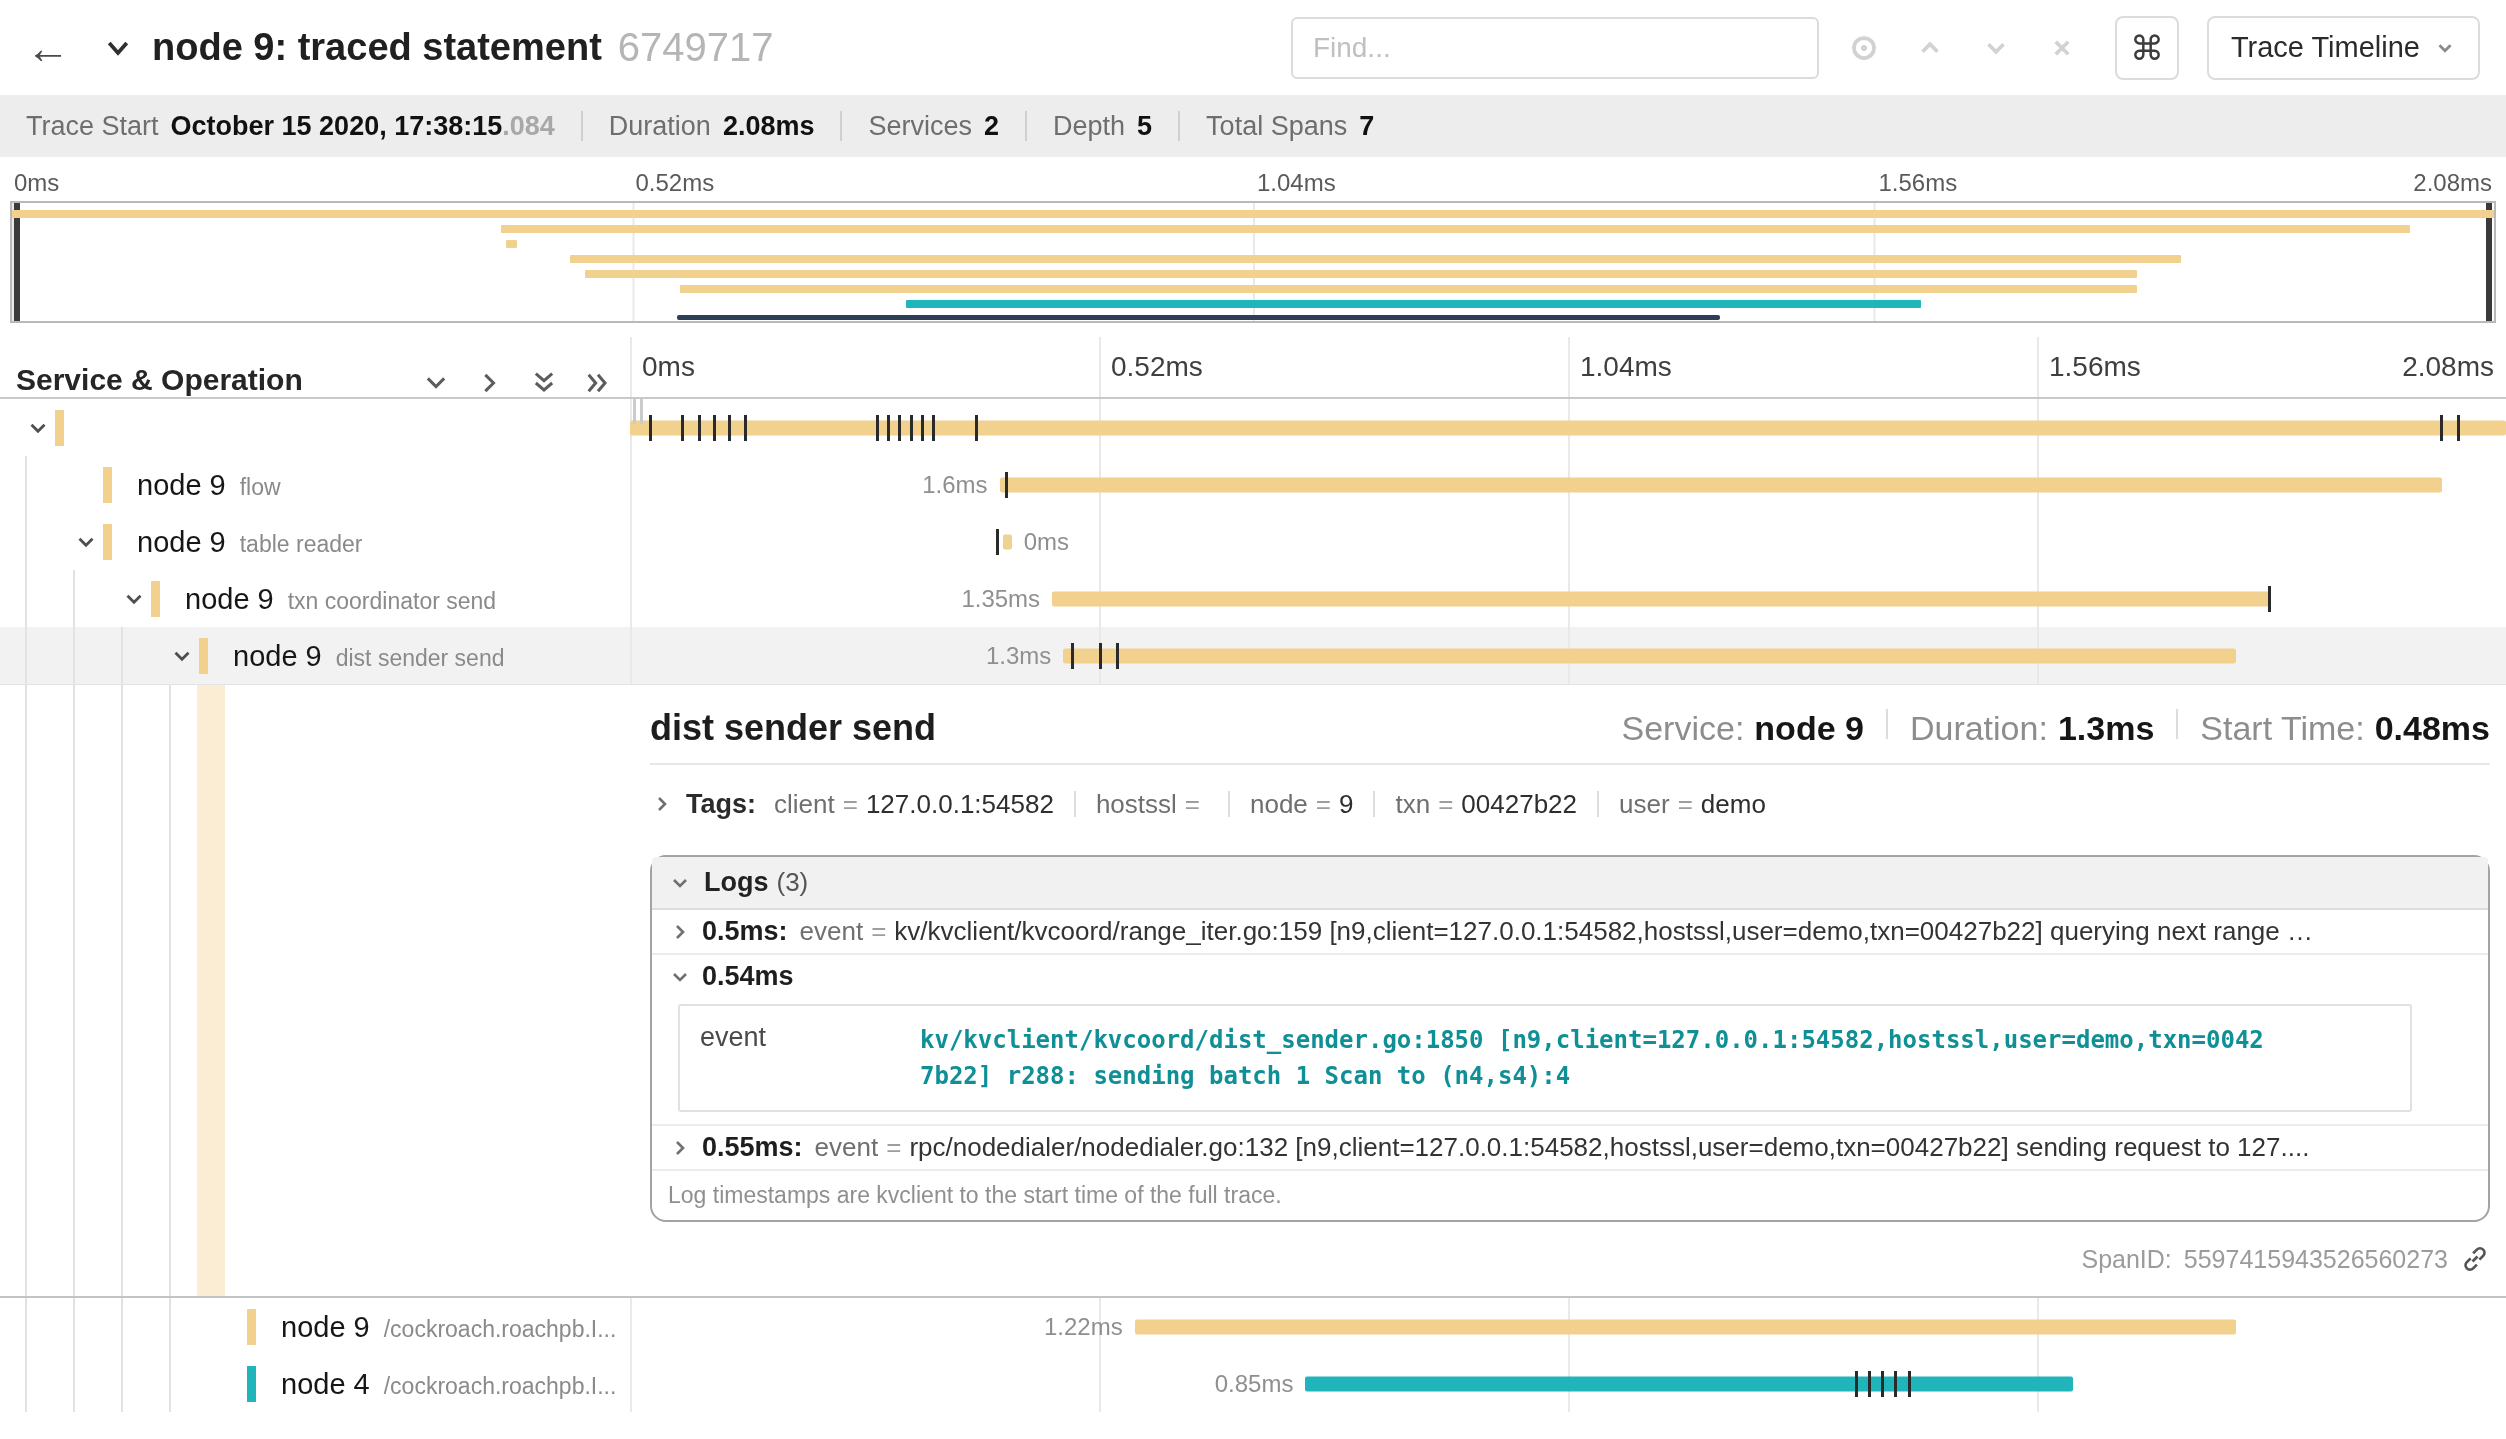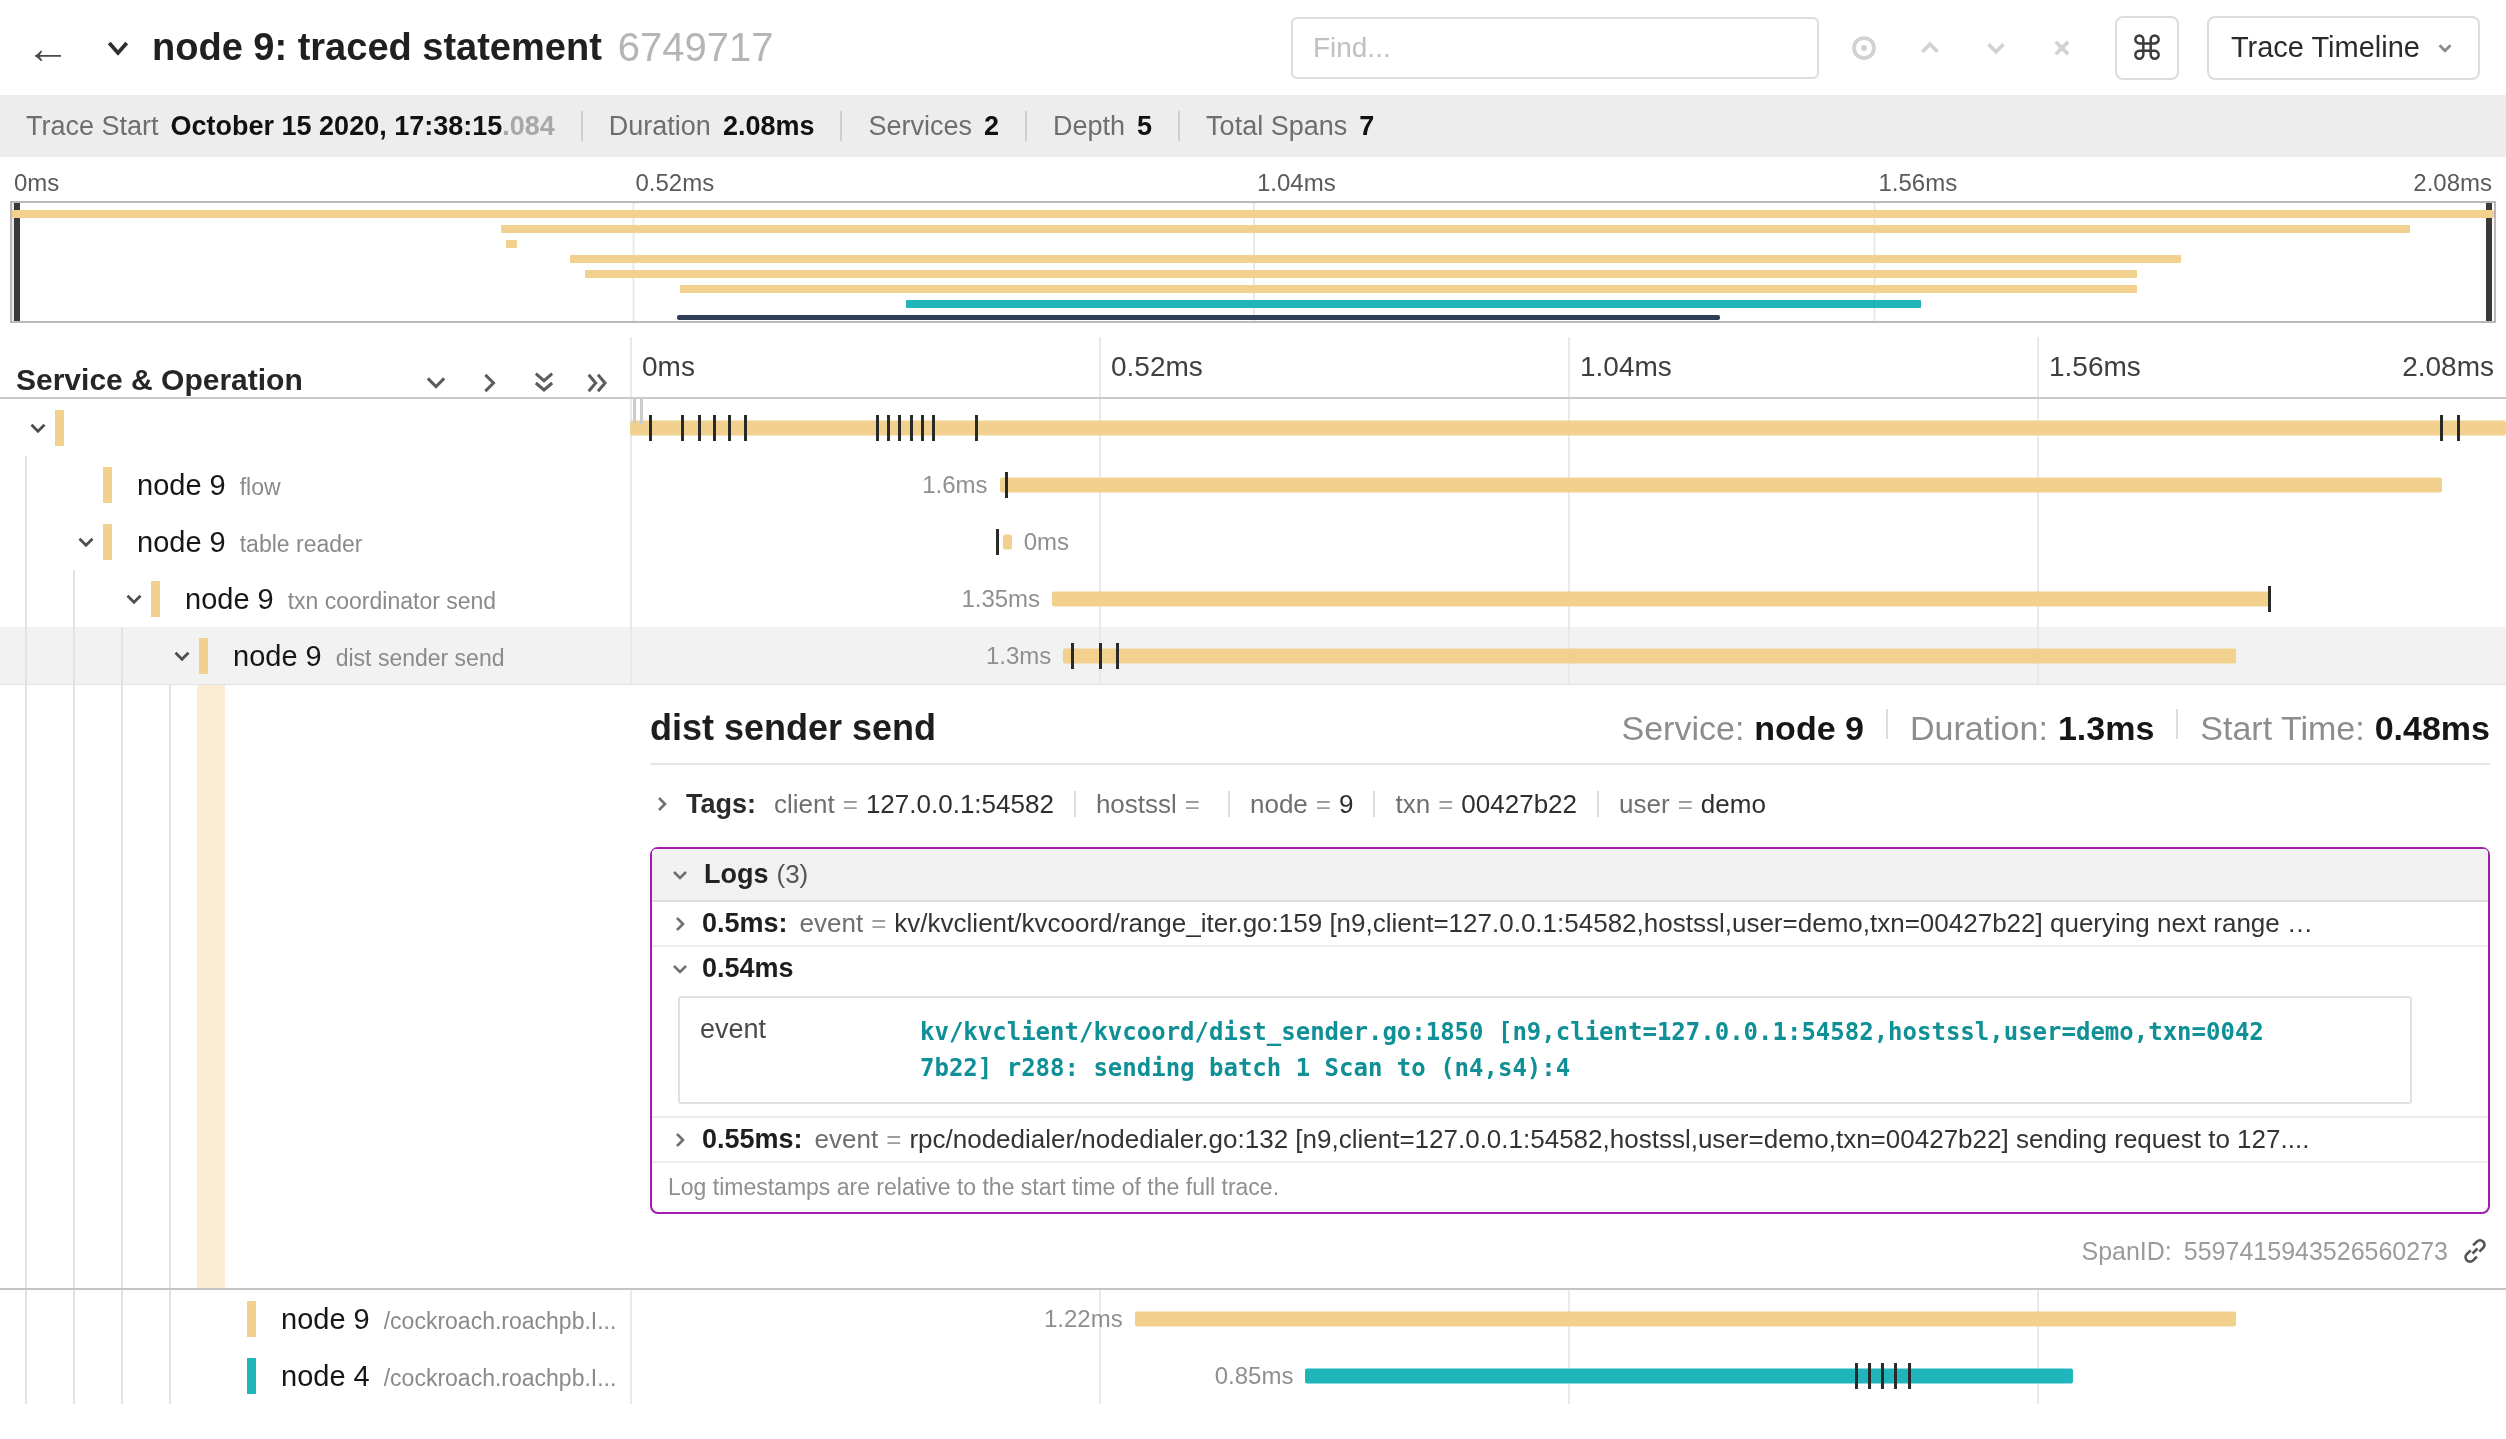--- a/index.html
+++ b/index.html
@@ -79,21 +79,21 @@
   .d-divider{border-bottom:2px solid #e7e7e7;margin-top:14px}
   .tags-row{display:flex;align-items:center;margin-top:16px;font-size:26px;overflow:hidden;height:46px}
   .chev-inline{display:flex;flex:none}
   .chev-inline svg{width:24px;height:24px;stroke:#6f6f6f;fill:none;stroke-width:2.6;display:block}
   .tags-label{font-weight:700;font-size:27px;color:#2b2b2b;margin:0 18px 0 12px}
   .tags-list{display:flex;align-items:center}
   .kv-k{color:#6f6f6f}
   .kv-eq{color:#9d9d9d;margin:0 8px}
   .kv-v{color:#2e2e2e}
   .kv-sep{width:2px;height:26px;background:#ddd;margin:0 20px;display:inline-block;flex:none}
-  .logs-box{margin-top:20px;border:2px solid #a21caf;border-radius:8px;background:#fff}
+  .logs-box{margin-top:28px;border:2px solid #a3a3a3;border-radius:16px;background:#fff}
   .logs-head{display:flex;align-items:center;background:#f1f1f1;padding:10px 16px;border-bottom:2px solid #ddd;border-radius:4px 4px 0 0;cursor:pointer}
   .logs-title{font-weight:700;font-size:27px;color:#222;margin-left:12px}
   .logs-count{font-size:26px;color:#555;margin-left:8px}
   .log-entry{padding:6px 16px;border-bottom:2px solid #ececec;cursor:pointer}
   .log-entry.collapsed{display:flex;align-items:baseline;white-space:nowrap;overflow:hidden;font-size:26px}
   .log-entry.collapsed .chev-inline{align-self:center}
   .log-time{font-weight:700;font-size:27px;color:#1e1e1e;margin:0 12px 0 10px}
   .log-val{color:#333;overflow:hidden;text-overflow:ellipsis;flex:1;min-width:0}
   .log-head{display:flex;align-items:center}
   .kv-box{display:flex;border:2px solid #e1e1e1;border-radius:3px;margin:12px 60px 6px 10px;background:#fff}
@@ -421,21 +421,21 @@
               <svg viewBox="0 0 24 24">
                 <polyline points="9 6 15 12 9 18"></polyline>
               </svg>
             </span>
             <span class="log-time">0.55ms:</span>
             <span class="kv-k">event</span>
             <span class="kv-eq">=</span>
             <span class="log-val">rpc/nodedialer/nodedialer.go:132 [n9,client=127.0.0.1:54582,hostssl,user=demo,txn=00427b22] sending request to 127....</span>
           </div>
         </div>
-      <div class="log-foot">Log timestamps are relative to the start time of the full trace.</div>
+      <div class="log-foot">Log timestamps are kvclient to the start time of the full trace.</div>
     </div>
 
     <div class="spanid-row">
       <span>SpanID:</span>
       <span>5597415943526560273</span>
       <span class="link-ic">
           <svg viewBox="0 0 24 24">
             <path d="M10 14 L14 10 M8.5 11.5l-3 3a3.5 3.5 0 0 0 5 5l3-3 M15.5 12.5l3-3a3.5 3.5 0 0 0-5-5l-3 3"></path>
           </svg>
         </span>

